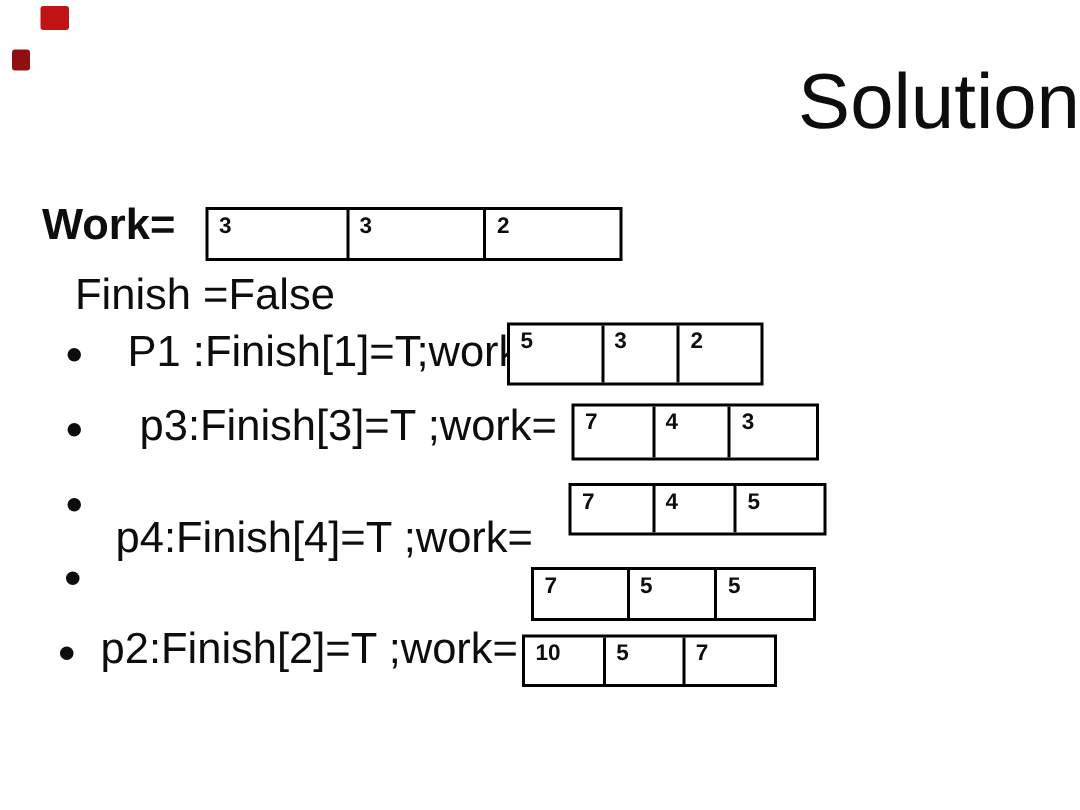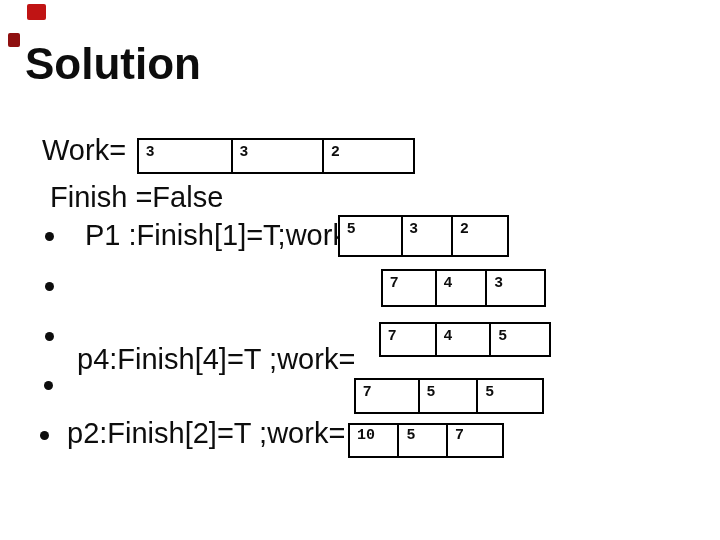--- a/index.html
+++ b/index.html
@@ -9,22 +9,22 @@
     background:#ffffff;
     overflow:hidden;
     font-family:"Liberation Sans", sans-serif;
     color:#111;
   }
   .deco{position:absolute;border-radius:2px;}
   .deco-large{left:27px;top:4px;width:19px;height:16px;background:#c01414;}
   .deco-small{left:8px;top:33px;width:12px;height:14px;background:#8f1010;}
   .title{
     position:absolute;top:40px;left:0;right:0;
-    text-align:left;padding-left:25px;
-    font-size:44px;line-height:1.1;font-weight:700;color:#0d0d0d;
+    text-align:right;padding-left:25px;
+    font-size:52px;line-height:1.1;font-weight:400;color:#0d0d0d;
   }
   .line{
     position:absolute;
     font-size:29px;line-height:1.2;color:#0d0d0d;
     white-space:nowrap;z-index:1;
   }
   .bullet{
     position:absolute;width:9px;height:9px;border-radius:50%;
     background:#0d0d0d;z-index:1;
   }
@@ -45,38 +45,39 @@
 </head>
 <body>
 
 <div class="slide">
 
   <div class="deco deco-large"></div>
   <div class="deco deco-small"></div>
 
   <div class="title">Solution</div>
 
-  <div class="line" style="left:42px;top:133px;">Work=</div>
+  <div class="line" style="left:28px;top:133px;font-weight:bold;">Work=</div>
   <div class="mini-table" style="left:137px;top:138px;width:278px;height:36px;">
     <div class="cell" style="width:93px;">3</div>
     <div class="cell" style="width:93px;">3</div>
     <div class="cell" style="width:92px;">2</div>
   </div>
 
   <div class="line" style="left:50px;top:180px;">Finish =False</div>
 
   <div class="bullet" style="left:45px;top:232px;"></div>
   <div class="line" style="left:85px;top:218px;">P1 :Finish[1]=T;work</div>
   <div class="mini-table" style="left:338px;top:215px;width:171px;height:42px;">
     <div class="cell" style="width:62px;">5</div>
     <div class="cell" style="width:52px;">3</div>
     <div class="cell" style="width:57px;">2</div>
   </div>
 
   <div class="bullet" style="left:45px;top:282px;"></div>
+  <div class="line" style="left:93px;top:267px;">p3:Finish[3]=T ;work=</div>
   <div class="mini-table" style="left:381px;top:269px;width:165px;height:38px;">
     <div class="cell" style="width:53px;">7</div>
     <div class="cell" style="width:52px;">4</div>
     <div class="cell" style="width:60px;">3</div>
   </div>
 
   <div class="bullet" style="left:45px;top:332px;"></div>
   <div class="line" style="left:77px;top:317px;margin-top:25px;">p4:Finish[4]=T ;work=</div>
   <div class="mini-table" style="left:379px;top:322px;width:172px;height:35px;">
     <div class="cell" style="width:55px;">7</div>
@@ -86,19 +87,19 @@
 
   <div class="bullet" style="left:44px;top:381px;"></div>
   <div class="mini-table" style="left:354px;top:378px;width:190px;height:36px;">
     <div class="cell" style="width:63px;">7</div>
     <div class="cell" style="width:60px;">5</div>
     <div class="cell" style="width:67px;">5</div>
   </div>
 
   <div class="bullet" style="left:40px;top:431px;"></div>
   <div class="line" style="left:67px;top:416px;">p2:Finish[2]=T ;work=</div>
-  <div class="mini-table" style="left:348px;top:423px;width:156px;height:35px;font-family:Liberation Mono, monospace;">
+  <div class="mini-table" style="left:348px;top:423px;width:170px;height:35px;">
     <div class="cell" style="width:62px;">10</div>
     <div class="cell" style="width:63px;">5</div>
     <div class="cell" style="width:73px;">7</div>
   </div>
 
 </div>
 
 </body></html>

